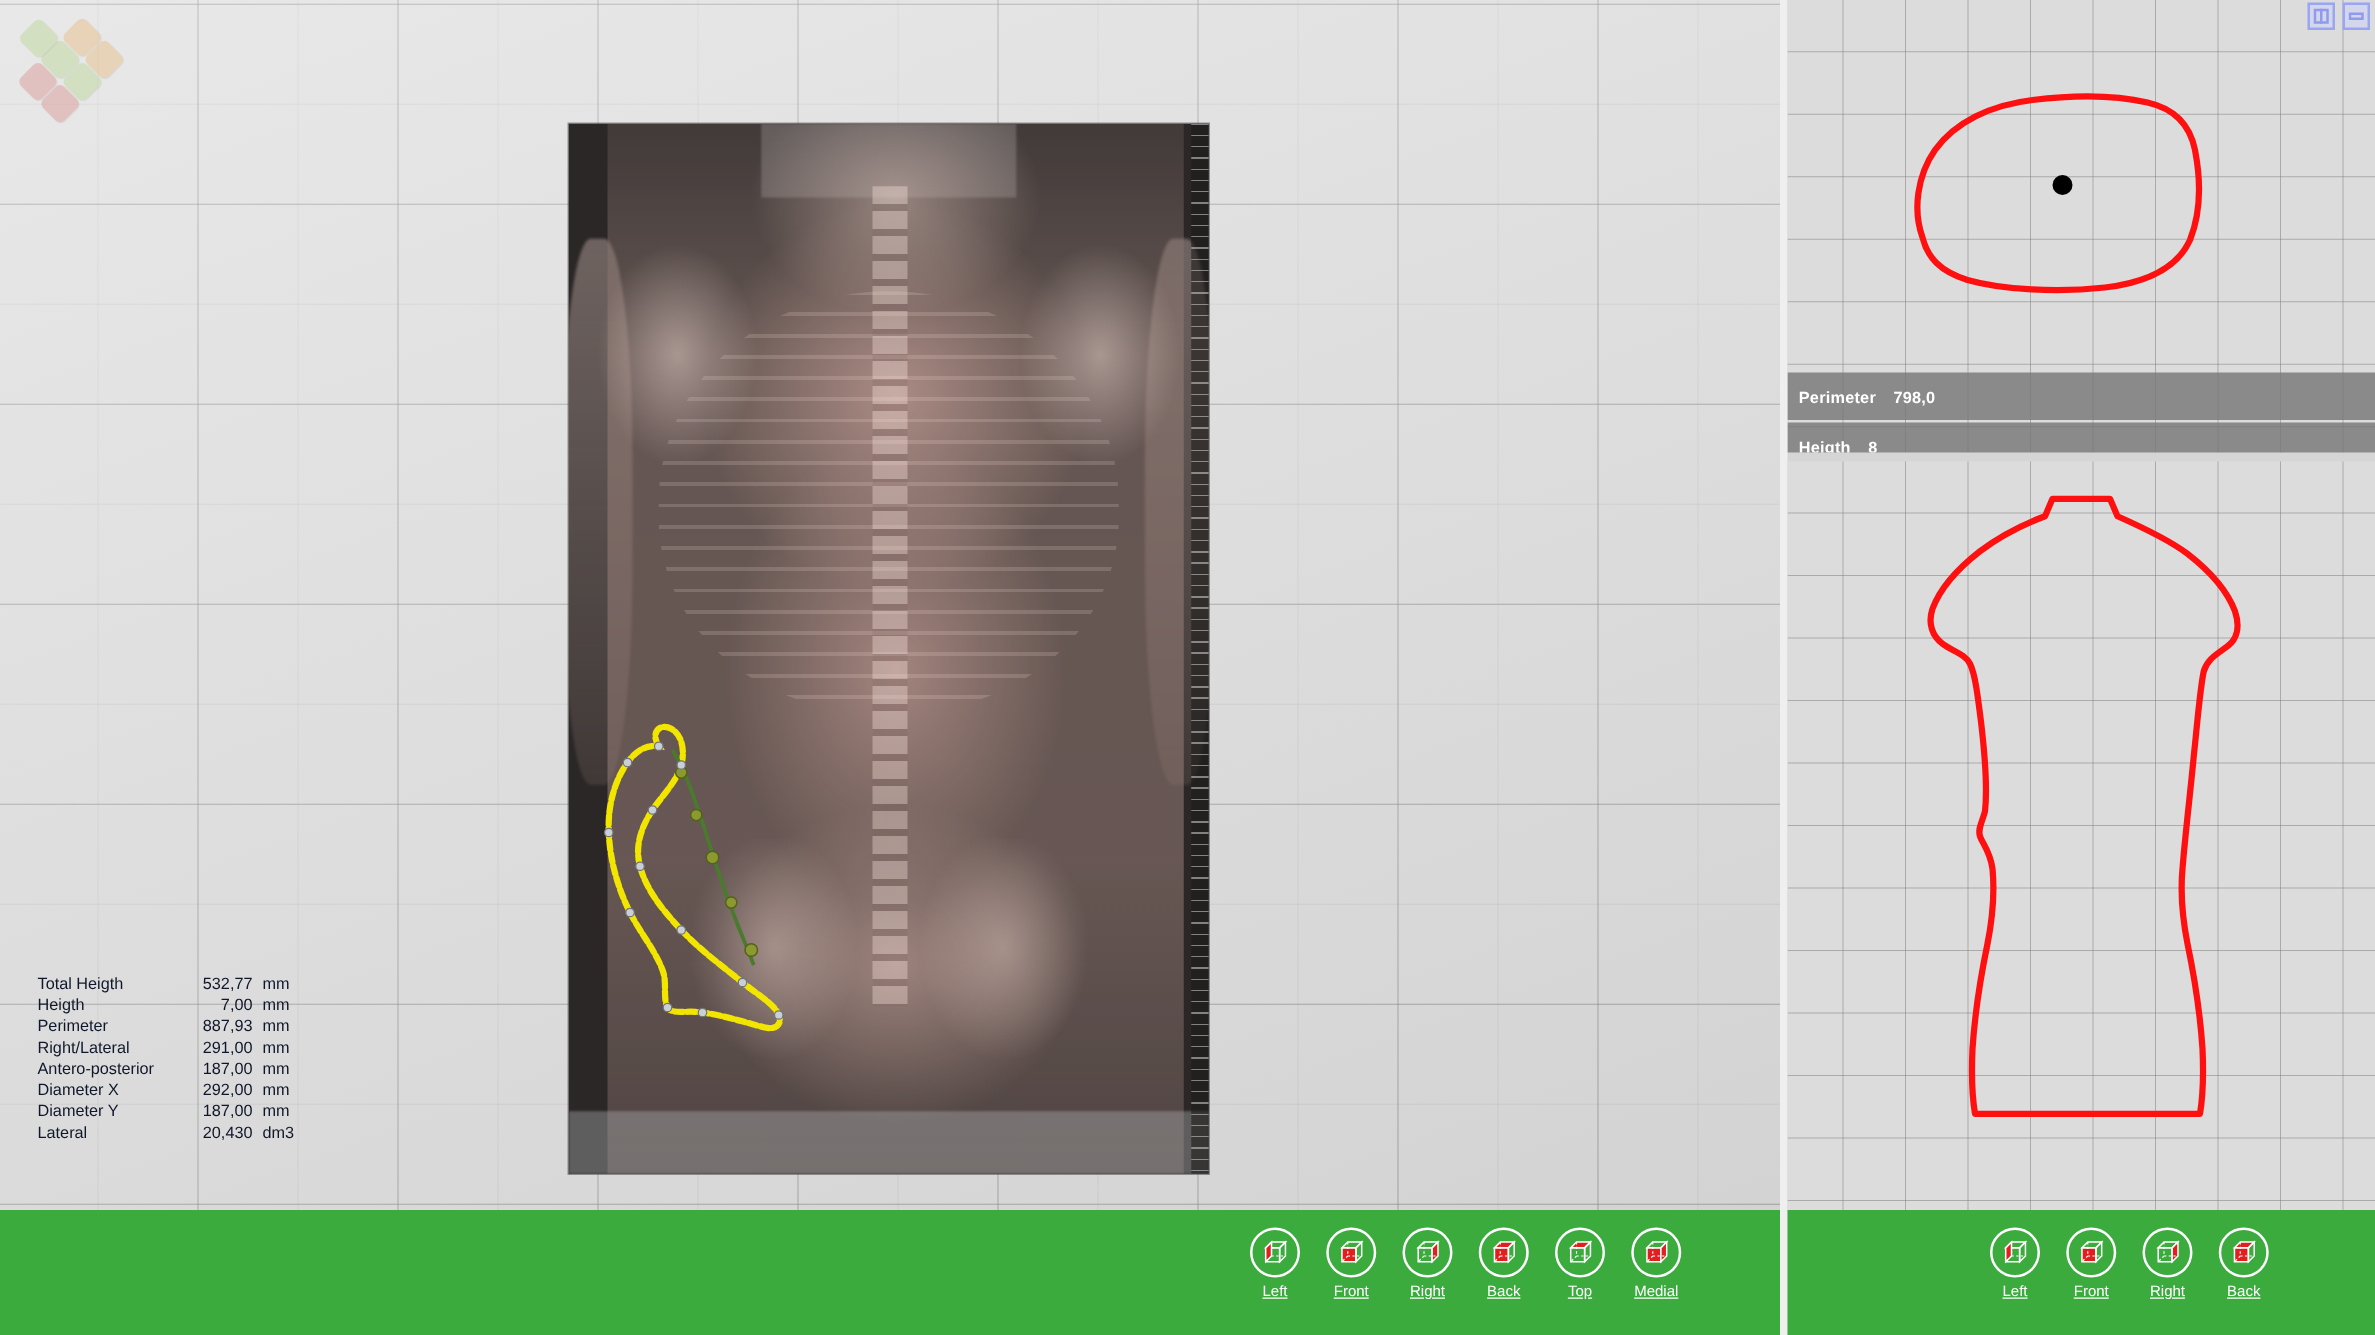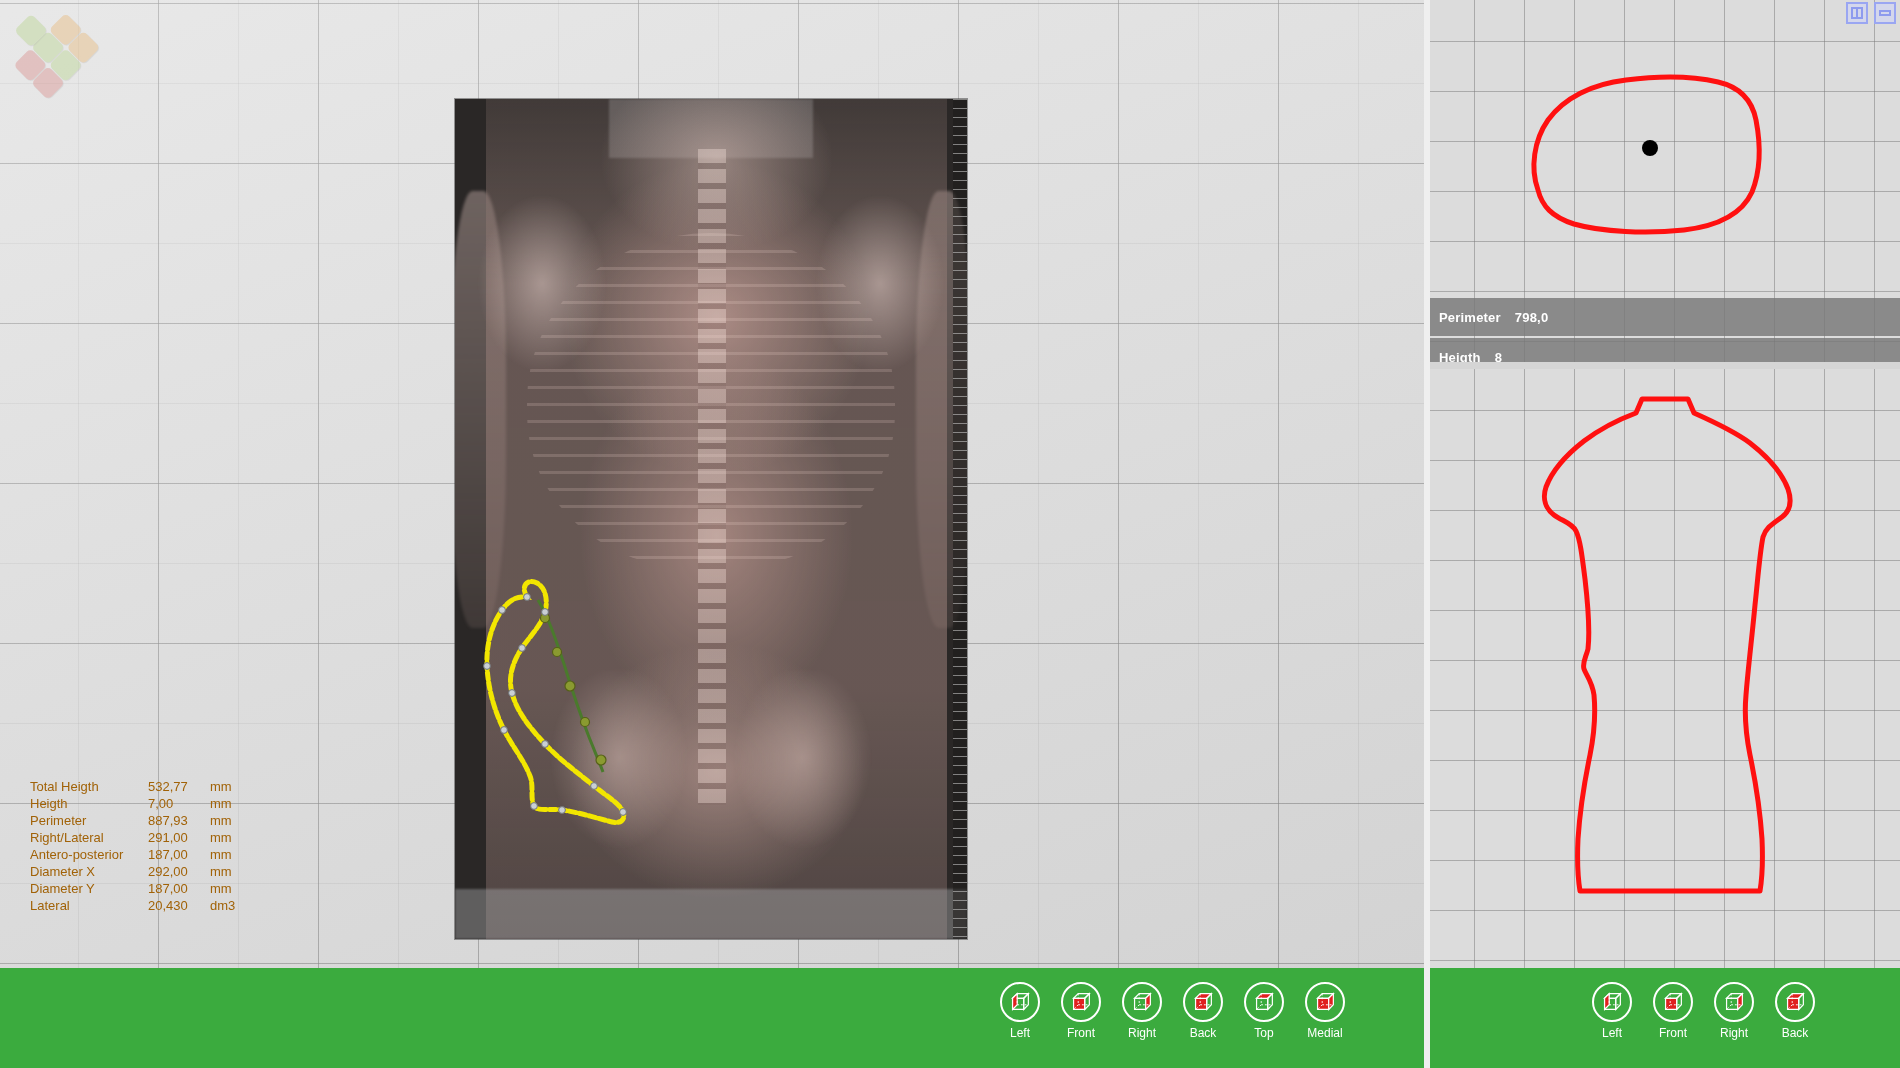--- a/index.html
+++ b/index.html
@@ -118,25 +118,25 @@
     position:absolute; left:0; bottom:0; width:100%; height:6%;
     background:rgba(176,178,180,.4); filter:blur(1px);
   }
 
   
   #roi-overlay { position:absolute; left:0; top:0; width:1424px; height:968px; pointer-events:none; }
 
   
   #measurements {
     position:absolute; left:30px; top:778px; width:240px;
-    font-size:13px; color:#a16207; line-height:17px;
+    font-size:13px; color:#0f172a; line-height:17px;
   }
   #measurements .row { display:flex; white-space:nowrap; }
   #measurements .lbl { width:118px; }
-  #measurements .val { width:62px; padding-right:8px; }
+  #measurements .val { width:62px; text-align:right; padding-right:8px; }
   #measurements .unit { width:40px; }
 
   
   #panel-divider {
     position:absolute; left:1424px; top:0; width:6px; height:968px;
     background:#efefef;
   }
 
   
   #axial-panel {
@@ -195,21 +195,21 @@
     background:#efefef;
   }
   .view-buttons { position:absolute; top:14px; display:flex; gap:21px; }
   .vb { width:40px; text-align:center; cursor:pointer; }
   .vb .circle {
     width:40px; height:40px; border-radius:50%;
     border:2px solid #fff; margin:0 auto;
     display:flex; align-items:center; justify-content:center;
   }
   .vb .vb-label {
-    color:#fff; font-size:12px; margin-top:4px; display:block; white-space:nowrap;
+    color:#fff; font-size:12px; margin-top:4px; display:block; white-space:nowrap;text-decoration:underline;
   }
 </style>
 </head>
 <body>
 
 <div class="app">
 
   <div id="main-viewport">
     <div class="grid-main sub"></div>
     <div class="grid-main"></div>

